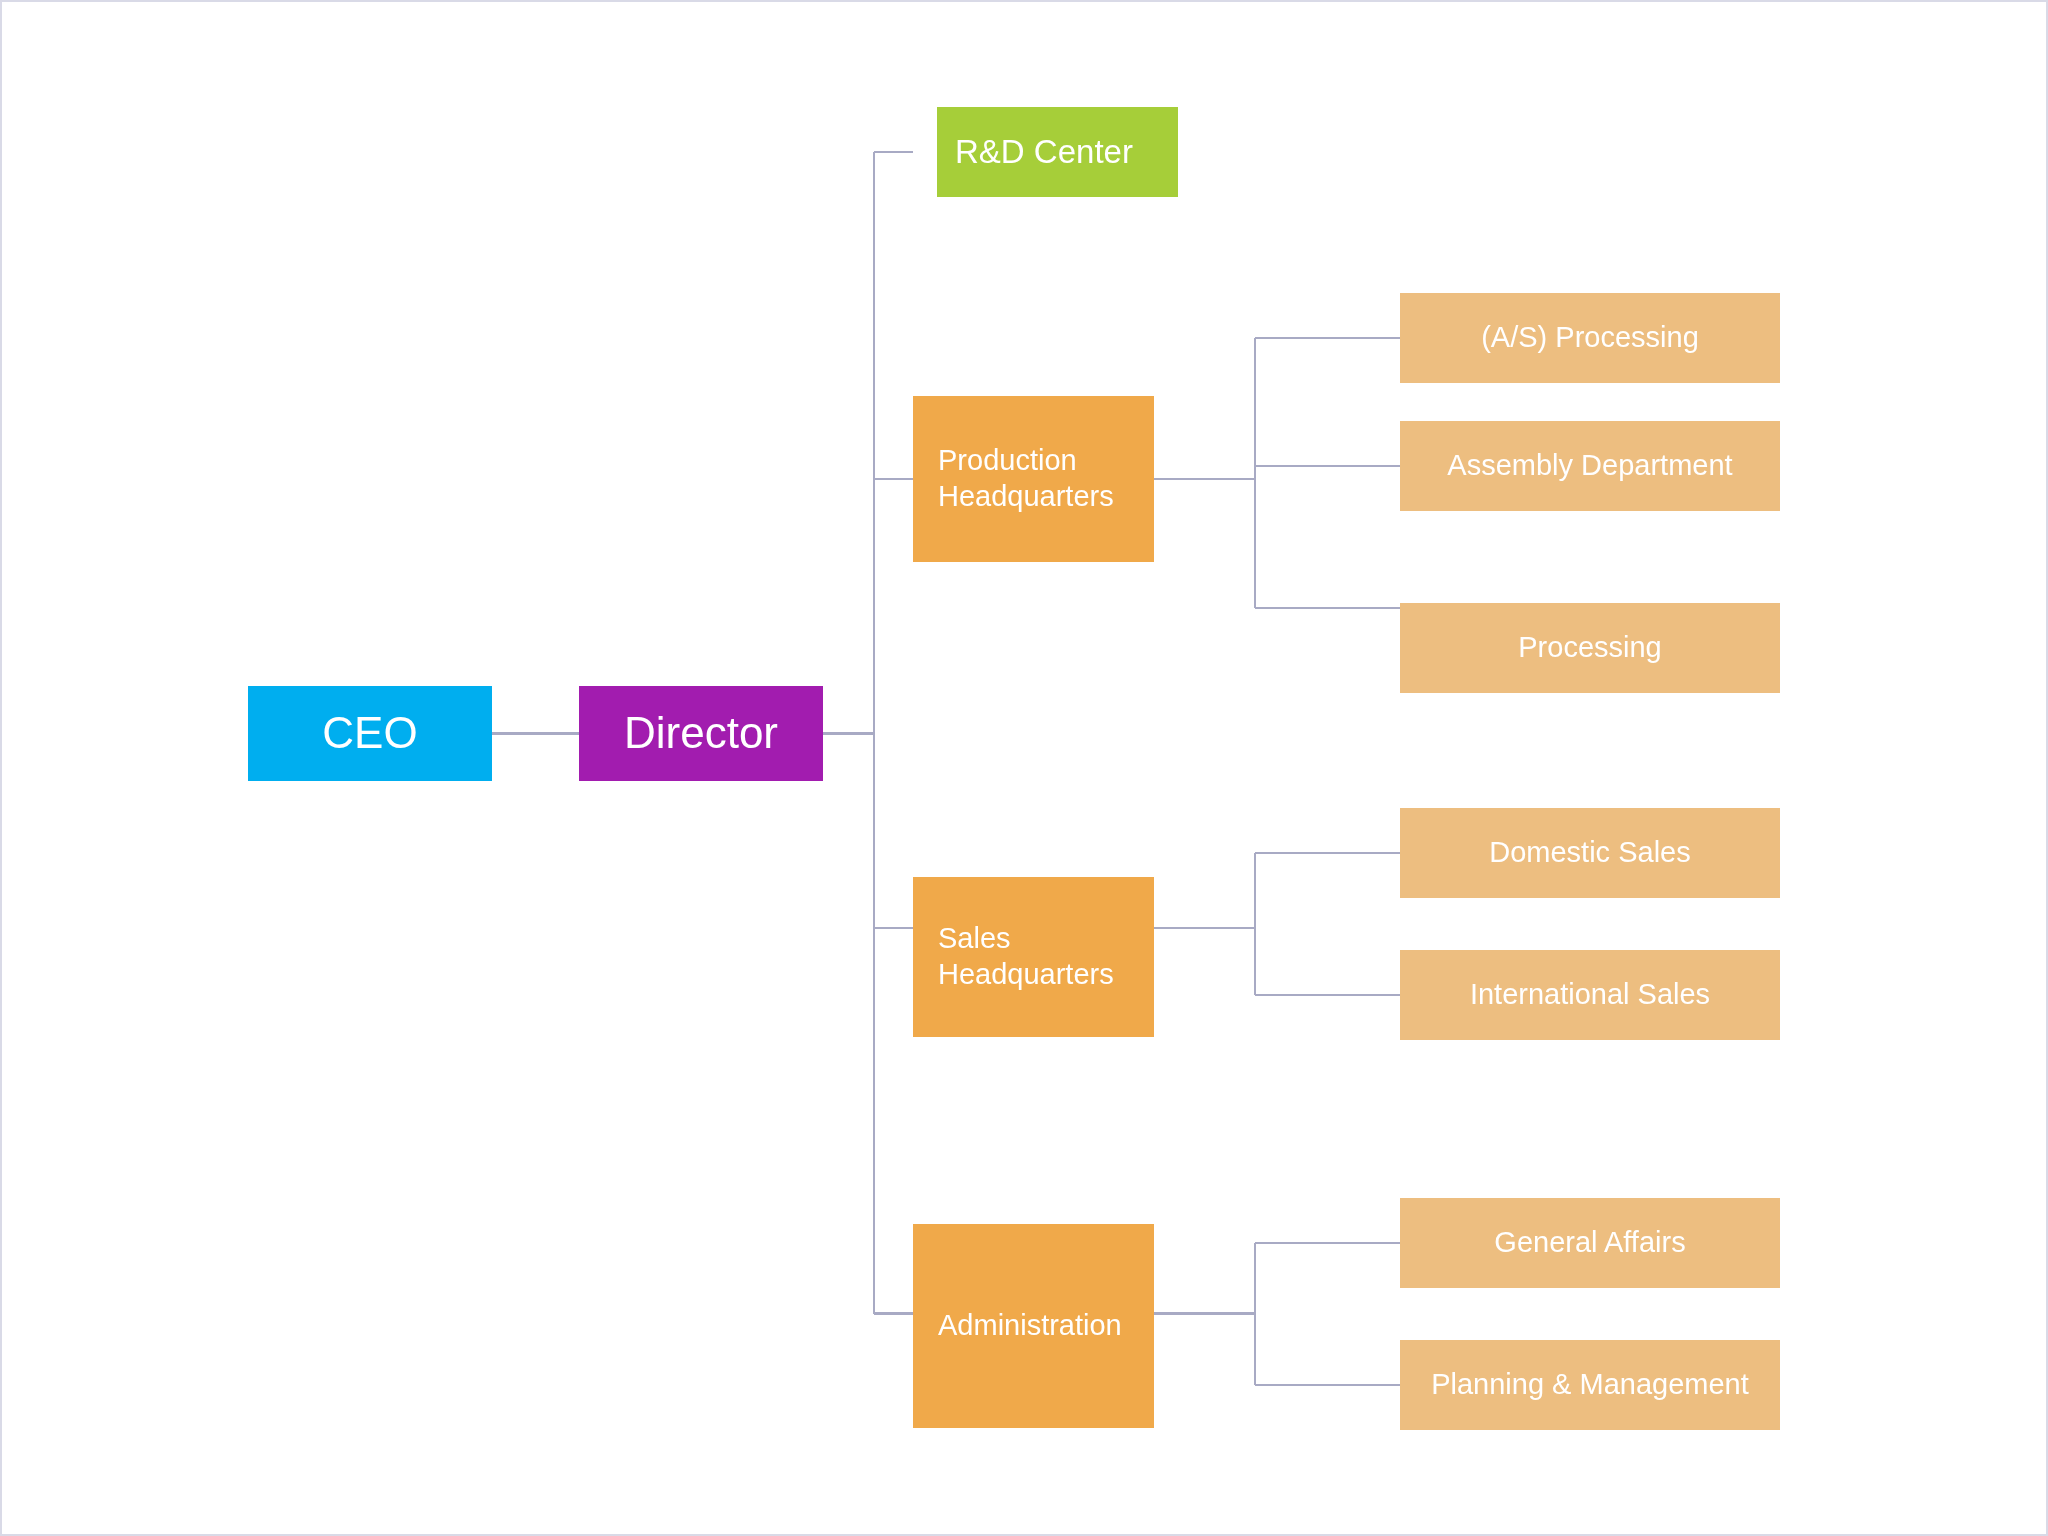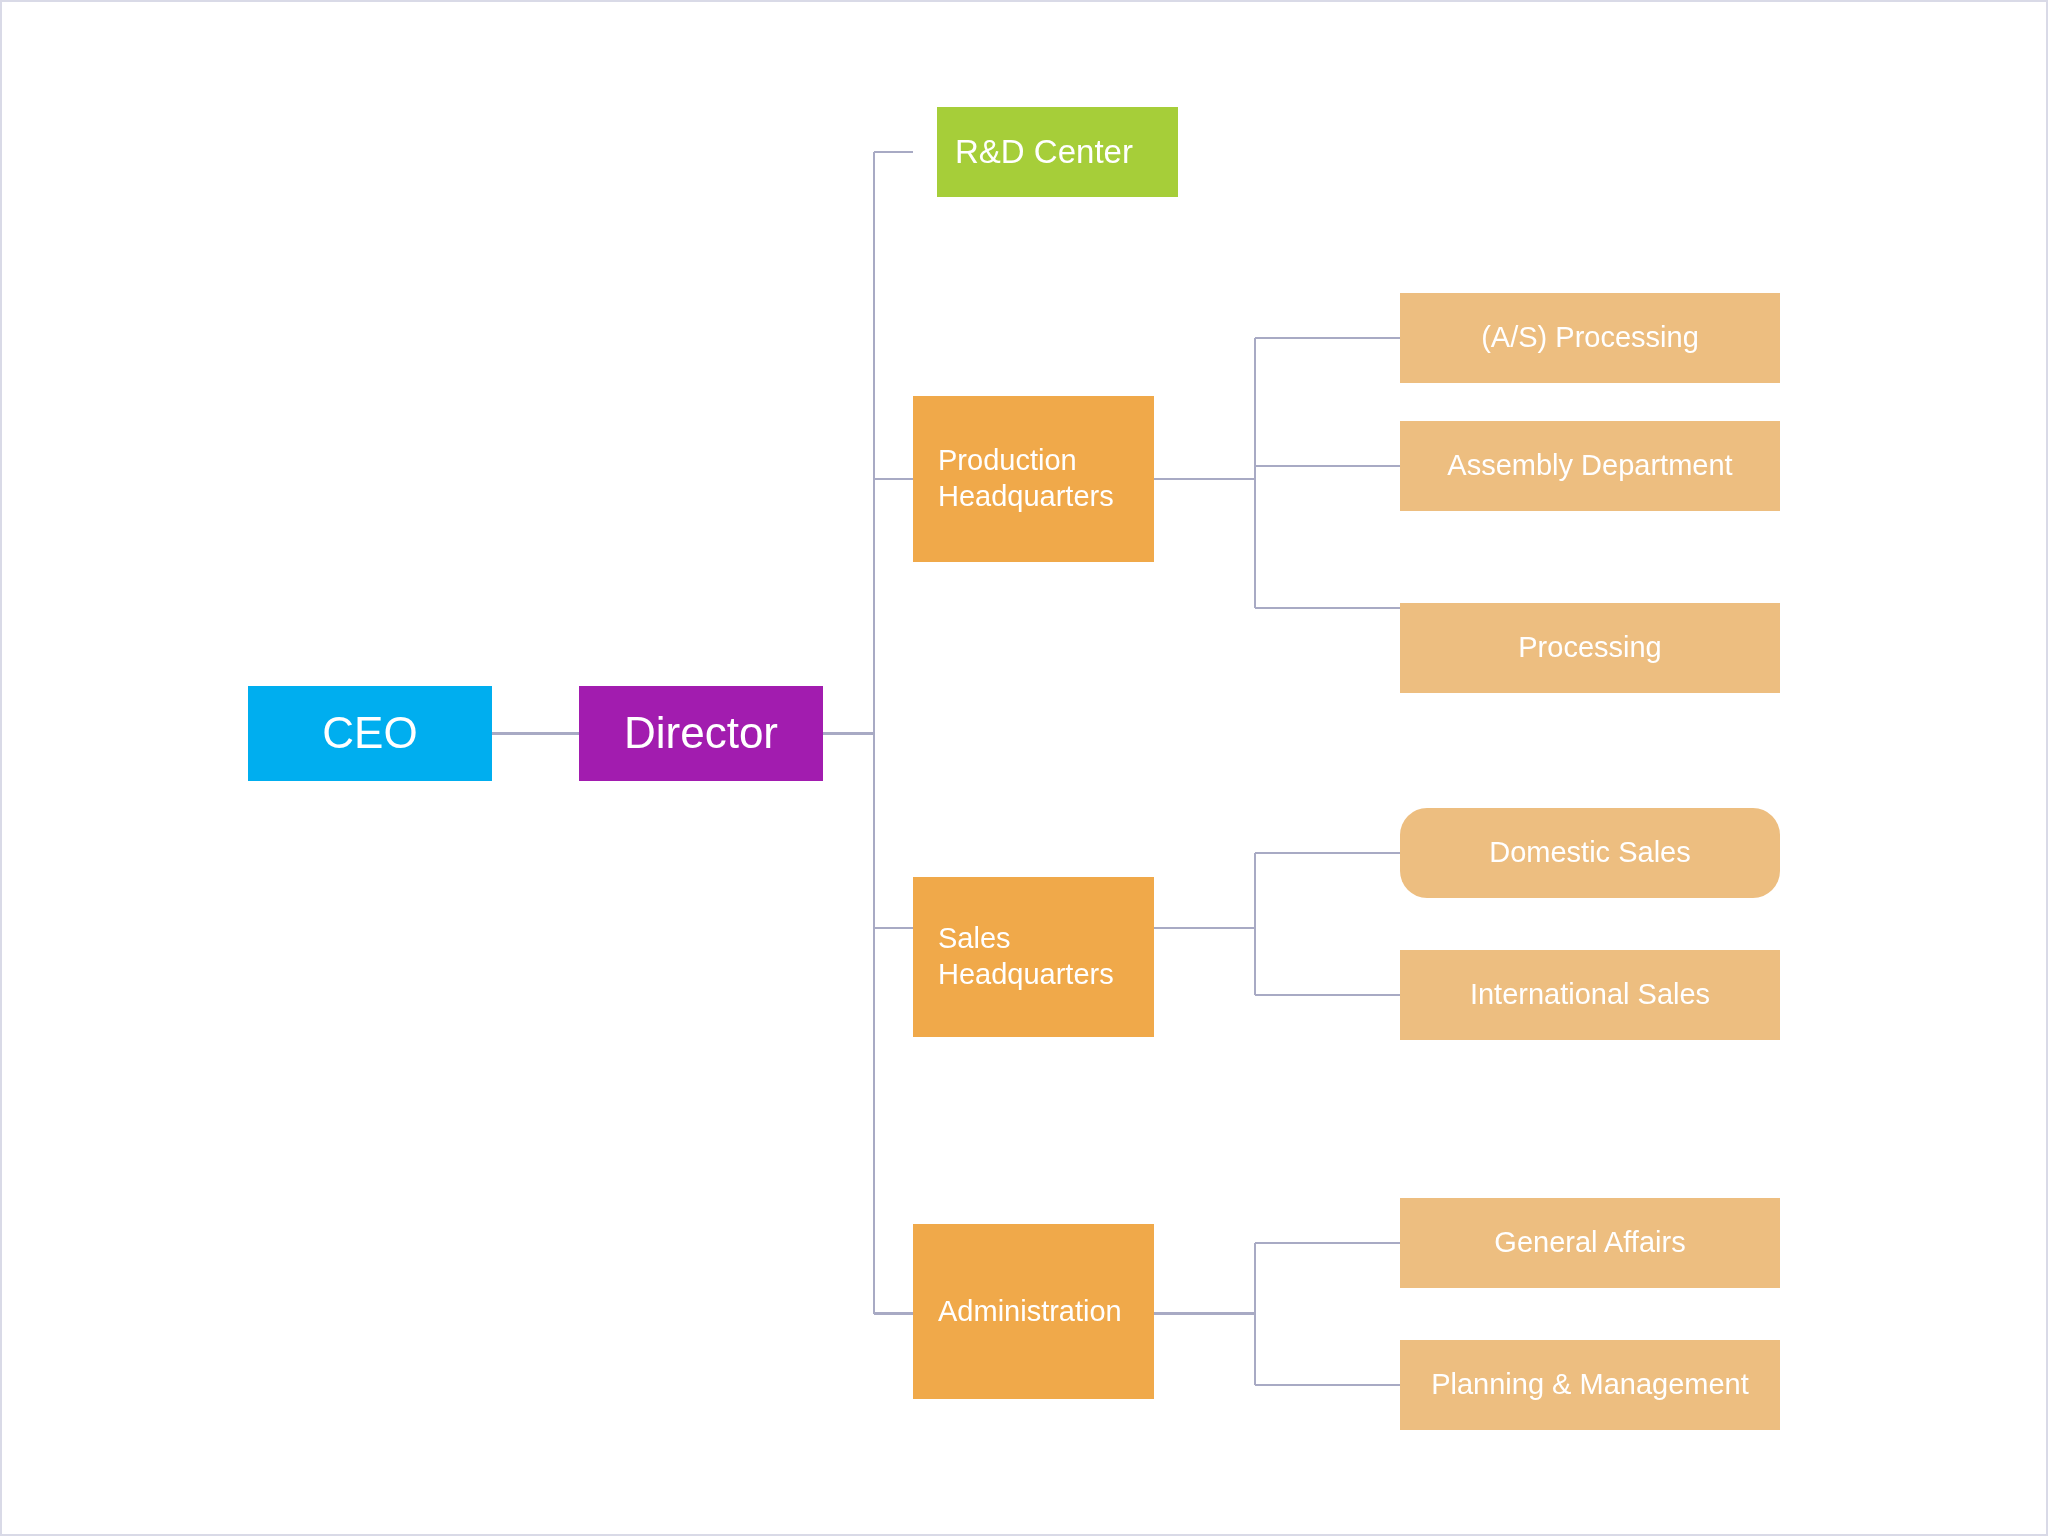--- a/index.html
+++ b/index.html
@@ -83,39 +83,39 @@
     width: 241px;
     height: 90px;
     background: #a6ce39;
     font-size: 33px;
     padding-left: 18px;
     padding-right: 14px;
     margin-left: 24px;
   }
   .n-production { top: 394px;  height: 166px; }
   .n-sales      { top: 875px;  height: 160px; }
-  .n-admin      { top: 1222px; height: 175px; }
+  .n-admin      { top: 1222px; height: 204px; }
 
   
   .dept {
     left: 1398px;
     width: 380px;
     height: 90px;
     background: #edbe80;
     font-size: 29px;
     justify-content: center;
     padding-left: 12px;
     padding-right: 12px;
   }
   .dept .node-label { text-align: center; }
 
   .n-as        { top: 291px;  }
   .n-assembly  { top: 419px;  }
   .n-processing{ top: 561px; margin-top: 40px;  }
-  .n-domestic  { top: 806px; border-radius: 27px;  }
+  .n-domestic  { top: 806px;  }
   .n-intl      { top: 948px;  }
   .n-general   { top: 1196px; }
   .n-planning  { top: 1338px; }
 </style>
 </head>
 <body>
 
 <div id="canvas">
 
   <svg id="edges" viewBox="0 0 2048 1536" width="2048" height="1536" xmlns="http://www.w3.org/2000/svg" shape-rendering="crispEdges">

